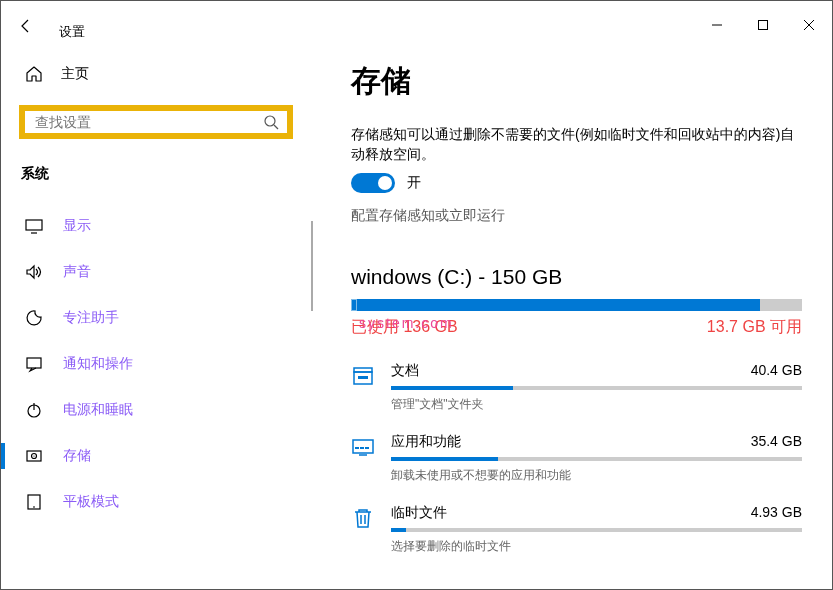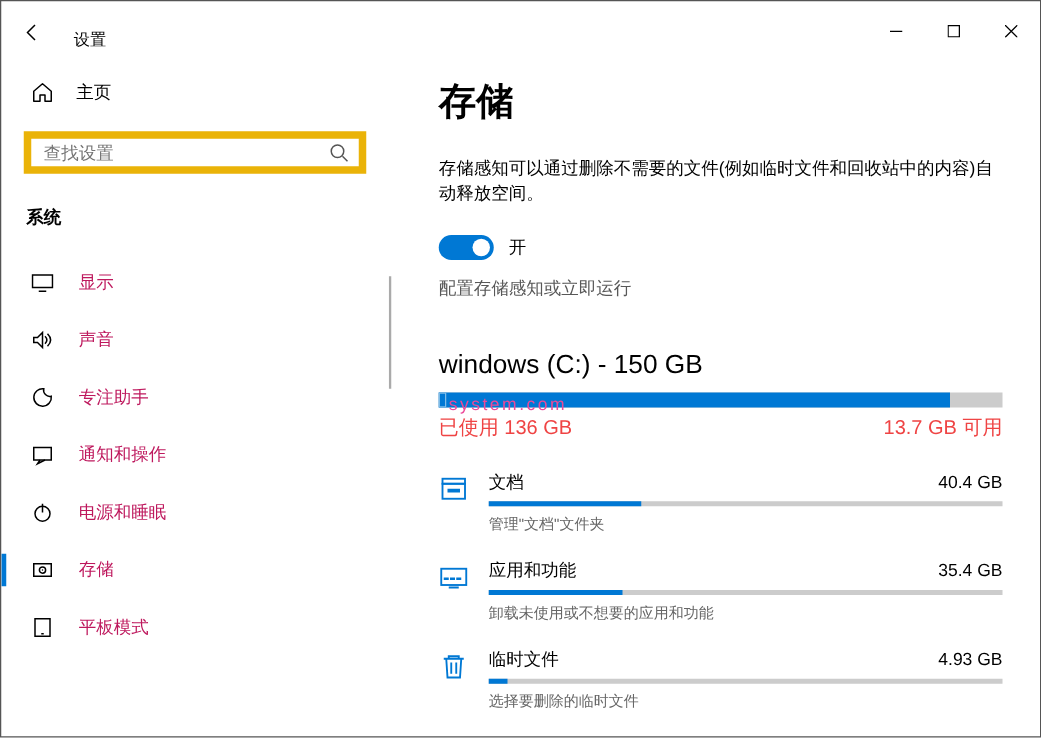--- a/index.html
+++ b/index.html
@@ -15,25 +15,25 @@
 .home-row .icon { width: 26px; display: flex; align-items: center; justify-content: center; }
 .home-row .label { margin-left: 14px; font-size: 14px; }
 .search-wrap { padding: 0 18px 20px 18px; }
 .search { position: relative; border: 6px solid #eab308; height: 34px; }
 .search input { border: none; outline: none; width: 100%; height: 100%; padding: 0 34px 0 10px; font-size: 14px; background: transparent; }
 .search .sicon { position: absolute; right: 8px; top: 50%; transform: translateY(-50%); }
 .section-header { font-weight: 600; font-size: 14px; padding: 6px 20px 20px 20px; }
 .nav-item { display: flex; align-items: center; height: 46px; padding-left: 20px; cursor: pointer; position: relative; }
 .nav-item.active::before { content: ""; position: absolute; left: 0; top: 10px; bottom: 10px; width: 4px; background: #0078d4; }
 .nav-item .icon { width: 26px; display: flex; align-items: center; justify-content: center; color: #333; }
-.nav-item .label { margin-left: 16px; font-size: 14px; color: #be185d; }
+.nav-item .label { margin-left: 16px; font-size: 14px; color: #8b5cf6; }
 .main { flex: 1; padding: 20px 30px 0 40px; overflow: hidden; position: relative; }
 .scroll-ind { position: absolute; left: 0; top: 180px; width: 2px; height: 90px; background: #aaa; }
 h1 { font-size: 30px; font-weight: 600; margin-bottom: 22px; }
-.desc { font-size: 14px; line-height: 1.45; margin-bottom: 23px; }
+.desc { font-size: 14px; line-height: 1.45; margin-bottom: 8px; }
 .toggle-row { display: flex; align-items: center; margin-bottom: 14px; }
 .toggle { width: 44px; height: 20px; border-radius: 10px; background: #0078d4; position: relative; cursor: pointer; }
 .toggle .knob { position: absolute; right: 3px; top: 3px; width: 14px; height: 14px; background: #fff; border-radius: 50%; }
 .toggle-label { margin-left: 12px; font-size: 14px; }
 .link { font-size: 14px; color: #585858; margin-bottom: 30px; cursor: pointer; display: block; }
 .drive-title { font-size: 21px; font-weight: 400; margin-bottom: 10px; margin-top: 40px; }
 .drive-bar { height: 12px; background: #ccc; position: relative; margin-bottom: 6px; }
 .drive-bar .fill { position: absolute; left: 0; top: 0; bottom: 0; background: #0078d4; }
 .drive-bar .outlined { position: absolute; left: 0; top: 0; bottom: 0; border: 1px solid #7fbce8; background: rgba(0,120,212,0.25); width: 6px; }
 .drive-stats { display: flex; justify-content: space-between; font-size: 16px; color: #ef4444; margin-bottom: 14px; }

